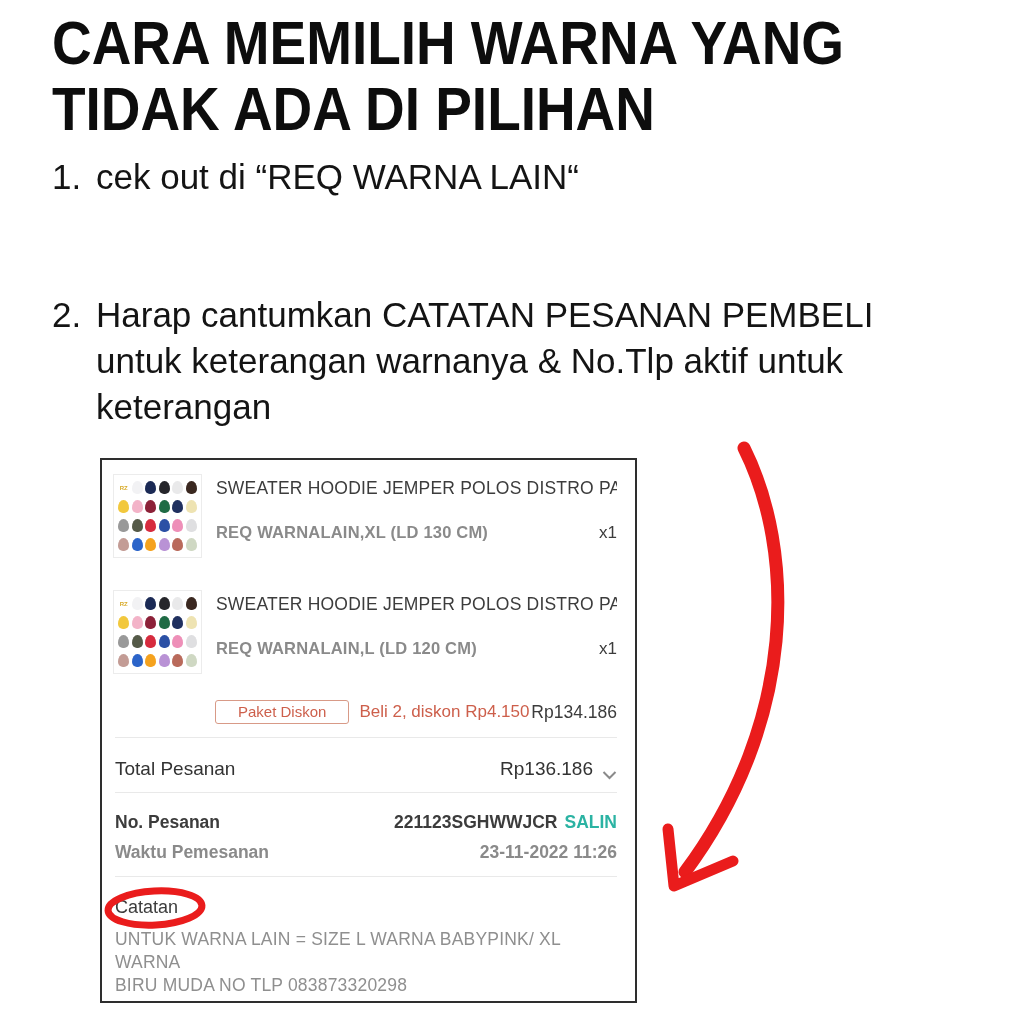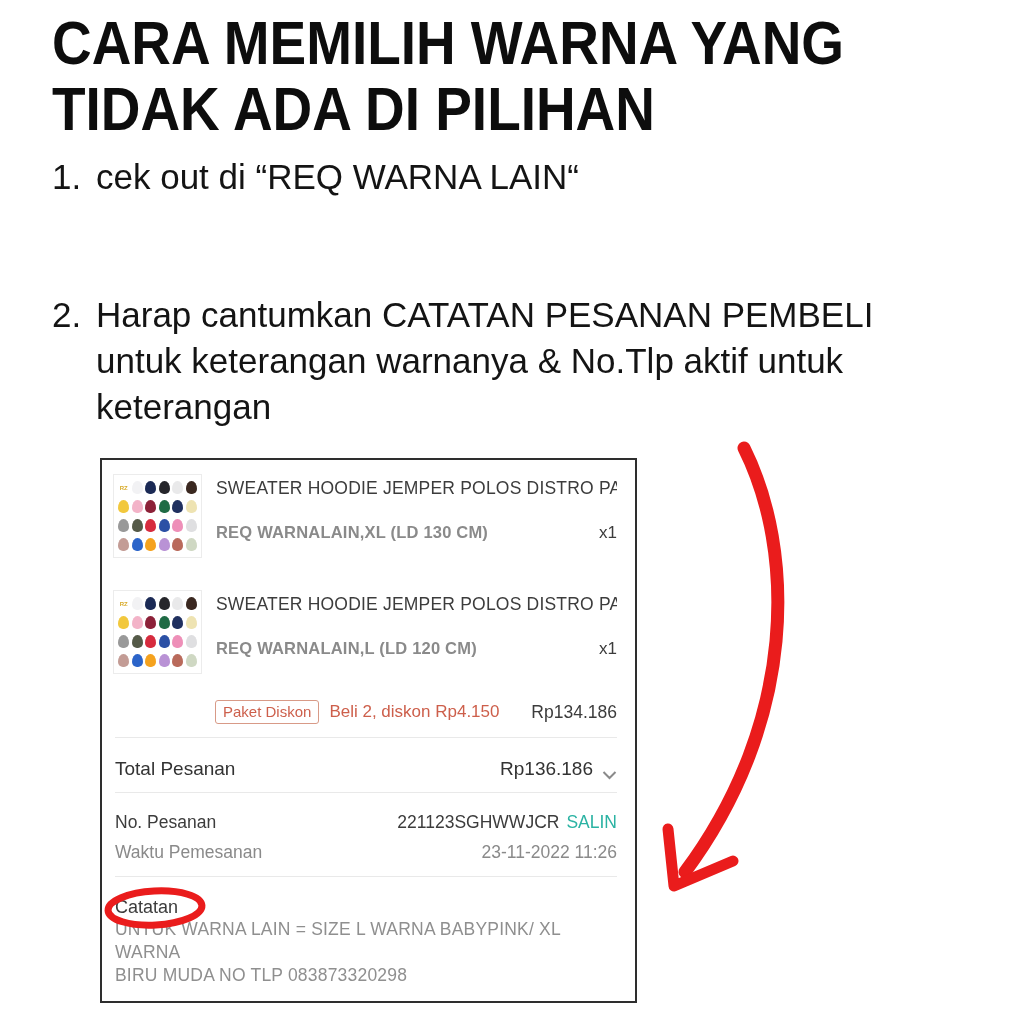--- a/index.html
+++ b/index.html
@@ -27,46 +27,46 @@
   .cell{display:flex;}
   .hoodie{margin:auto;width:11px;height:13px;border-radius:50% 50% 46% 46% / 62% 62% 40% 40%;}
   .logo{font-size:6px;color:#d8aa28;font-weight:700;line-height:6px;align-items:center;justify-content:center;text-align:center;}
   .item-info{flex:1;margin-left:14px;min-width:0;}
   .item-title{margin-top:4px;font-size:17.5px;color:#3c3c3c;letter-spacing:.2px;white-space:nowrap;overflow:hidden;}
   .variant-row{margin-top:24px;display:flex;justify-content:space-between;align-items:baseline;}
   .variant{font-size:16.5px;color:#8a8a8a;letter-spacing:.2px;font-weight:bold;}
   .qty{font-size:17px;color:#3c3c3c;}
 
   .discount-row{margin-top:26px;display:flex;align-items:center;padding:0 18px 0 113px;}
-  .badge{border:1px solid #d89a87;color:#cd5f4b;font-size:15px;line-height:20px;padding:1px 7px;
+  .badge{border:1px solid #d89a87;color:#cd5f4b;font-size:15px;line-height:20px;padding:1px 22px;
          border-radius:3px;flex:none;}
   .disc-text{color:#cd5f4b;font-size:17px;margin-left:10px;flex:none;}
   .disc-price{margin-left:auto;font-size:17.5px;color:#3c3c3c;}
 
   .div{height:1px;background:#e9e9e9;margin:13px 18px 0 13px;}
   .div.after-total{margin-top:0;}
 
   .total-row{display:flex;align-items:flex-end;padding:20px 18px 12px 13px;}
   .total-label{font-size:19px;color:#333;}
   .total-value{margin-left:auto;font-size:19px;color:#333;}
   .chev{margin-left:9px;display:inline-flex;}
 
-  .kv{display:flex;align-items:flex-start;padding:0 18px 0 13px;line-height:22px;}
+  .kv{display:flex;align-items:flex-start;padding:0 18px 0 13px;line-height:22px;font-weight:bold;}
   .kv.no-pesanan{margin-top:18px;}
   .kv.waktu{margin-top:8px;}
   .kv-label{font-size:17.5px;color:#3c3c3c;}
   .kv-value{margin-left:auto;font-size:17.5px;color:#3c3c3c;}
   .kv.waktu .kv-label,.kv.waktu .kv-value{color:#8a8a8a;}
   .copy{color:#2bb3a3;margin-left:7px;font-size:17.5px;margin-top:40px;}
 
   .catatan-row{position:relative;margin-top:19px;padding-left:13px;}
   .catatan-label{font-size:18px;color:#3c3c3c;line-height:22px;display:inline-block;}
   .circle-svg{position:absolute;left:2px;top:-10px;pointer-events:none;}
 
-  .note-lines{padding:0 18px 0 13px;font-size:17.5px;color:#8f8f8f;
+  .note-lines{margin-top:10px;padding:0 18px 0 13px;font-size:17.5px;color:#8f8f8f;
               line-height:23px;letter-spacing:.2px;}
 
   
   .arrow-svg{position:absolute;left:630px;top:430px;pointer-events:none;}
 </style>
 </head>
 <body>
 
 <div class="canvas">
 

